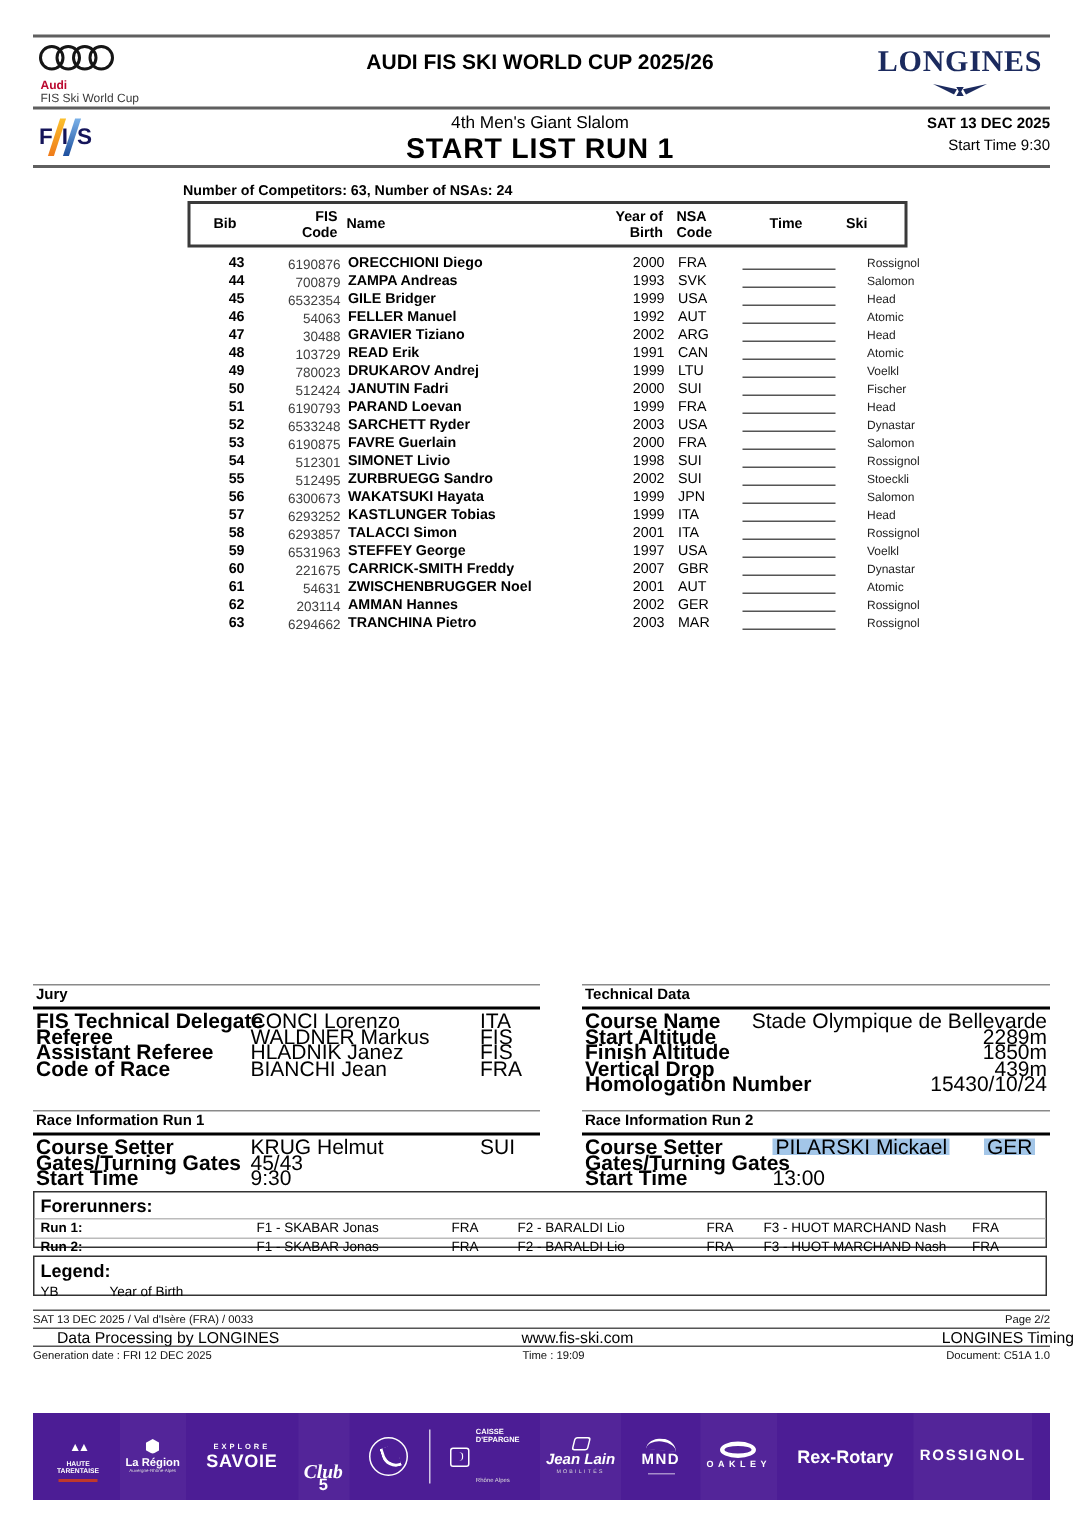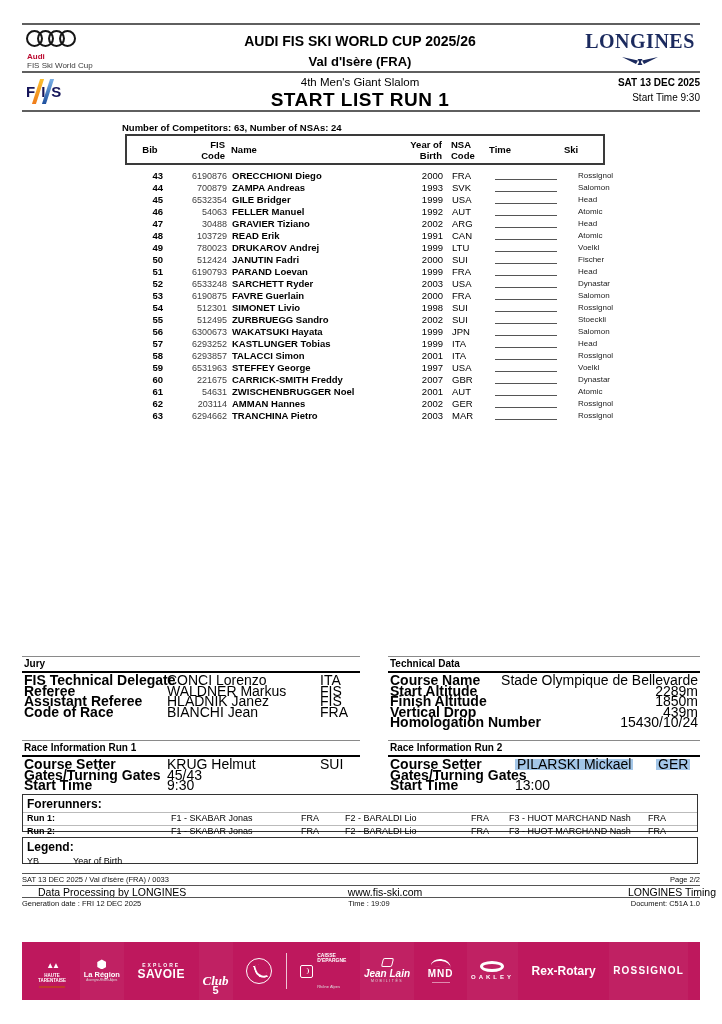--- a/index.html
+++ b/index.html
@@ -28,21 +28,21 @@
 
   
   .summary{position:absolute;left:122px;top:122px;font-size:9.5px;font-weight:bold;}
   .thbox{position:absolute;left:125px;top:134px;width:480px;height:31px;border:2px solid #3a3a3a;box-sizing:border-box;}
   .th{position:absolute;font-weight:bold;font-size:9.5px;line-height:10.5px;white-space:nowrap;}
   .th-bib{left:8px;top:9px;width:30px;text-align:center;}
   .th-fis{left:38px;top:4px;width:60px;text-align:right;}
   .th-name{left:104px;top:9px;}
   .th-yob{left:252px;top:4px;width:63px;text-align:right;}
   .th-nsa{left:324px;top:4px;}
-  .th-time{left:362px;top:9px;width:70px;}
+  .th-time{left:362px;top:9px;width:70px;text-align:center;}
   .th-ski{left:437px;top:9px;}
   .rows{position:absolute;left:125px;top:170px;width:480px;}
   .slrow{position:relative;height:12px;}
   .cell{position:absolute;top:0;font-size:9.5px;line-height:12px;white-space:nowrap;}
   .c-bib{left:8px;width:30px;text-align:right;font-weight:bold;}
   .c-code{left:40px;width:62px;text-align:right;font-size:9px;color:#3d3d3d;}
   .c-name{left:107px;font-weight:bold;}
   .c-yob{left:285px;width:33px;text-align:right;}
   .c-nsa{left:327px;}
   .timeline{position:absolute;left:370px;top:9px;width:62px;border-top:1.2px solid #555;}
@@ -73,21 +73,21 @@
   .leg-key{position:absolute;left:4px;font-weight:normal;text-align:right;}
   .leg-val{position:absolute;left:50px;}
 
   
   .fline{position:absolute;left:22px;width:678px;border-top:1px solid #555;}
   .f-sm{position:absolute;font-size:7.5px;line-height:8px;color:#111;white-space:nowrap;}
   .f-md{position:absolute;font-size:10.5px;line-height:11px;white-space:nowrap;padding-left:16px;}
   .t-r{text-align:right;}.t-c{text-align:center;}
 
   
-  .sponsorbar{position:absolute;left:22px;top:942px;width:678px;height:58px;background:#be185d;
+  .sponsorbar{position:absolute;left:22px;top:942px;width:678px;height:58px;background:#4c1d95;
               display:flex;align-items:center;justify-content:space-between;padding:0 12px;box-sizing:border-box;}
   .sp{display:flex;flex-direction:column;align-items:center;justify-content:center;color:#fff;text-align:center;height:100%;padding:0 4px;}
   .sp:nth-child(even){background:rgba(255,255,255,0.04);}
   .sp-divider{width:1px;height:36px;background:rgba(255,255,255,.75);}
   .sp-icon{margin-bottom:2px;}
   .sp-label{font-weight:bold;line-height:1.05;}
   .sp-sub{line-height:1.1;}
   .icon-haute-tarentaise::before{content:"▲▲";font-size:8px;letter-spacing:-2px;color:#fff;}
   .sp-haute-tarentaise .sp-label{font-size:4.5px;}
   .sp-haute-tarentaise .sp-sub{font-size:4.5px;font-weight:bold;}
@@ -130,21 +130,20 @@
   <div class="audirings">
     <span class="ring"></span>
       <span class="ring"></span>
       <span class="ring"></span>
       <span class="ring"></span>
   </div>
   <div class="audi-word">Audi</div>
   <div class="audi-sub">FIS Ski World Cup</div>
 
   <div class="h-title">AUDI FIS SKI WORLD CUP 2025/26</div>
-  <div class="h-loc">Val d'Isère (FRA)</div>
 
   <div class="longines">
     <div class="word">LONGINES</div>
     <svg width="40" height="11" viewBox="0 0 40 11">
       <path d="M2 1 L18 4.5 L16 8 Z" fill="#1b2a5e"></path>
       <path d="M38 1 L22 4.5 L24 8 Z" fill="#1b2a5e"></path>
       <path d="M17.5 3 h5 l-1.7 3 l1.7 3 h-5 l1.7 -3 Z" fill="#1b2a5e"></path>
     </svg>
   </div>
 

